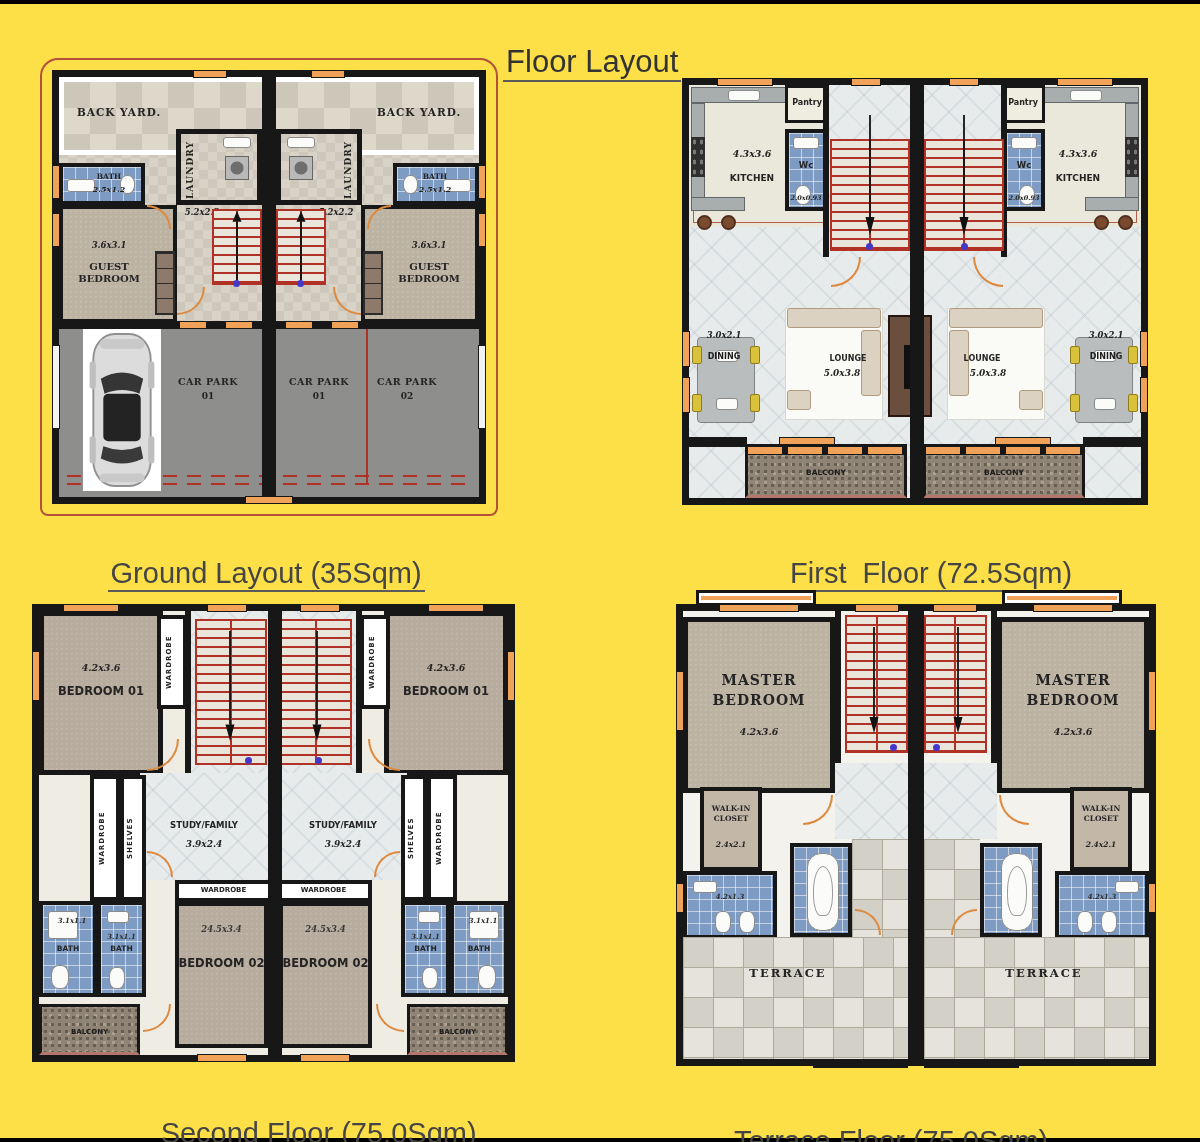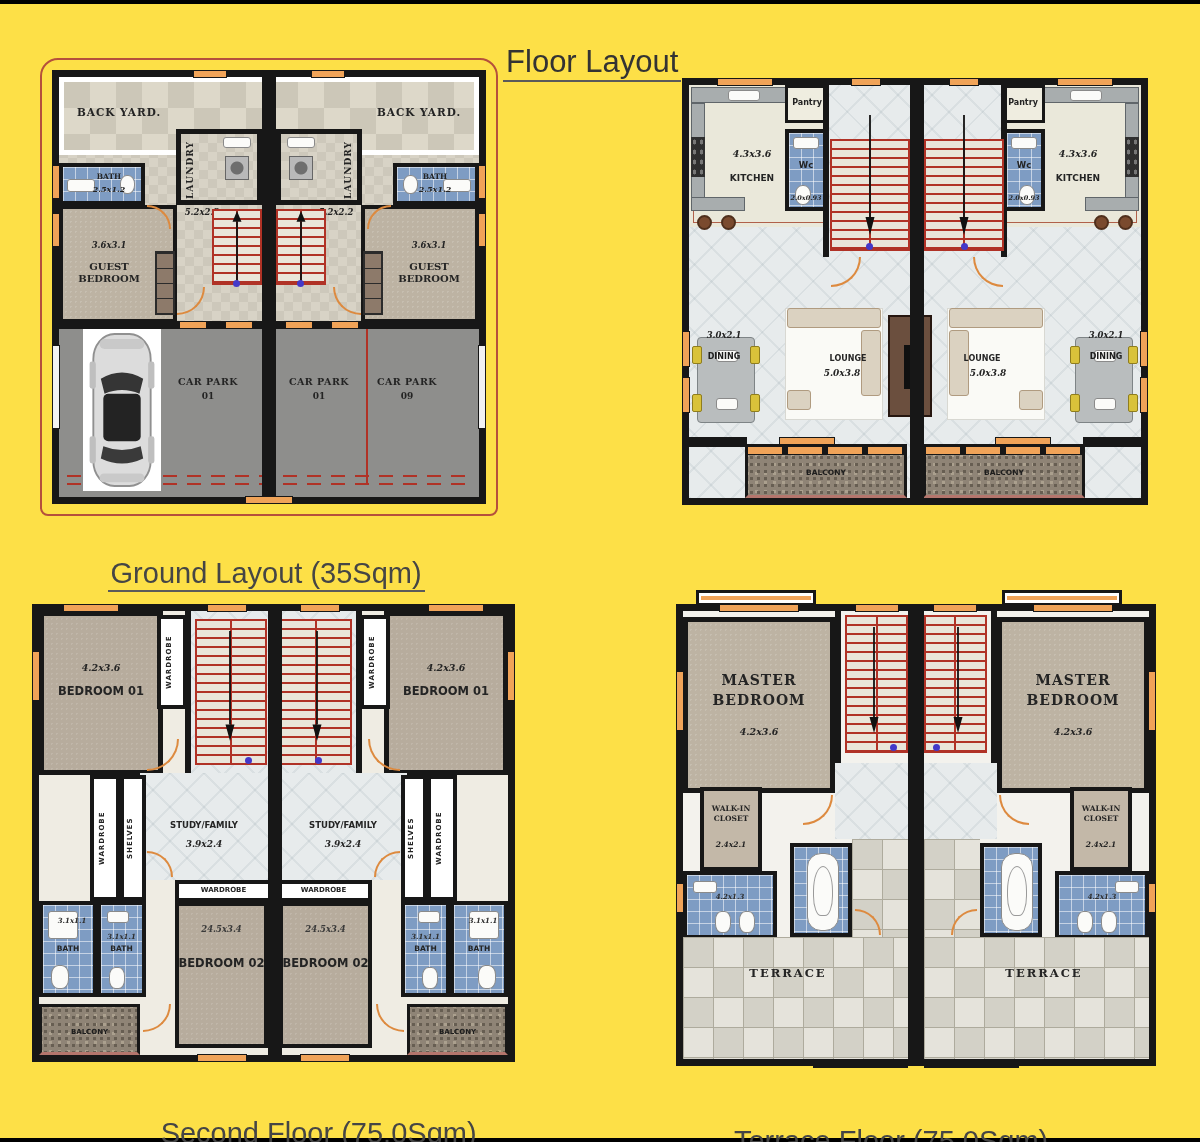--- a/index.html
+++ b/index.html
@@ -157,21 +157,21 @@
           <path d="M13 104 Q30 112 47 104 L45 94 Q30 100 15 94 Z" fill="#3a3a3a"></path>
           <rect x="12" y="8" width="36" height="8" rx="4" fill="#c9c9c9"></rect>
           <rect x="12" y="116" width="36" height="7" rx="3.5" fill="#c9c9c9"></rect>
         </svg>
       </div>
       <div class="a t sf" style="left:104px;top:300px;width:90px;font-size:9.5px;letter-spacing:.5px">CAR PARK</div>
       <div class="a t sf" style="left:104px;top:314px;width:90px;font-size:9px">01</div>
       <div class="a t sf" style="left:215px;top:300px;width:90px;font-size:9.5px;letter-spacing:.5px">CAR PARK</div>
       <div class="a t sf" style="left:215px;top:314px;width:90px;font-size:9px">01</div>
       <div class="a t sf" style="left:303px;top:300px;width:90px;font-size:9.5px;letter-spacing:.5px">CAR PARK</div>
-      <div class="a t sf" style="left:303px;top:314px;width:90px;font-size:9px">09</div>
+      <div class="a t sf" style="left:303px;top:314px;width:90px;font-size:9px">02</div>
 
       <div class="a wall" style="left:203px;top:0;width:14px;height:420px"></div>
 
       <div class="a win" style="left:134px;top:-7px;width:34px;height:8px"></div>
       <div class="a win" style="left:252px;top:-7px;width:34px;height:8px"></div>
       <div class="a win" style="left:-7px;top:88px;width:8px;height:34px"></div>
       <div class="a win" style="left:-7px;top:136px;width:8px;height:34px"></div>
       <div class="a win" style="right:-7px;top:88px;width:8px;height:34px"></div>
       <div class="a win" style="right:-7px;top:136px;width:8px;height:34px"></div>
       <div class="a whiteseg" style="left:-7px;top:268px;width:8px;height:84px"></div>
@@ -305,20 +305,23 @@
       <div class="a win" style="left:28px;top:-7px;width:56px;height:8px"></div>
       <div class="a win" style="left:368px;top:-7px;width:56px;height:8px"></div>
       <div class="a win" style="left:162px;top:-7px;width:30px;height:8px"></div>
       <div class="a win" style="left:260px;top:-7px;width:30px;height:8px"></div>
       <div class="a win" style="left:-7px;top:246px;width:8px;height:36px"></div>
       <div class="a win" style="left:-7px;top:292px;width:8px;height:36px"></div>
       <div class="a win" style="right:-7px;top:246px;width:8px;height:36px"></div>
       <div class="a win" style="right:-7px;top:292px;width:8px;height:36px"></div>
     </div>
   </div>
+  <div class="a cap" style="left:676px;top:524px;width:478px">
+    <span>First  Floor (72.5Sqm)</span>
+  </div>
 
   <div class="a" style="left:30px;top:598px;width:488px;height:470px">
     <div class="a" style="left:2px;top:6px;width:483px;height:458px;border:7px solid #171717;background:#efece3">
 
       <div class="a marble" style="left:146px;top:0;width:177px;height:162px"></div>
 
       <div class="a tan2 room5" style="left:0;top:0;width:124px;height:164px"></div>
       <div class="a t sf it" style="left:0;top:52px;width:124px;font-size:9.5px">4.2x3.6</div>
       <div class="a t ss" style="left:0;top:74px;width:124px;font-size:11.5px">BEDROOM 01</div>
       <div class="a tan2 room5" style="left:345px;top:0;width:124px;height:164px"></div>

